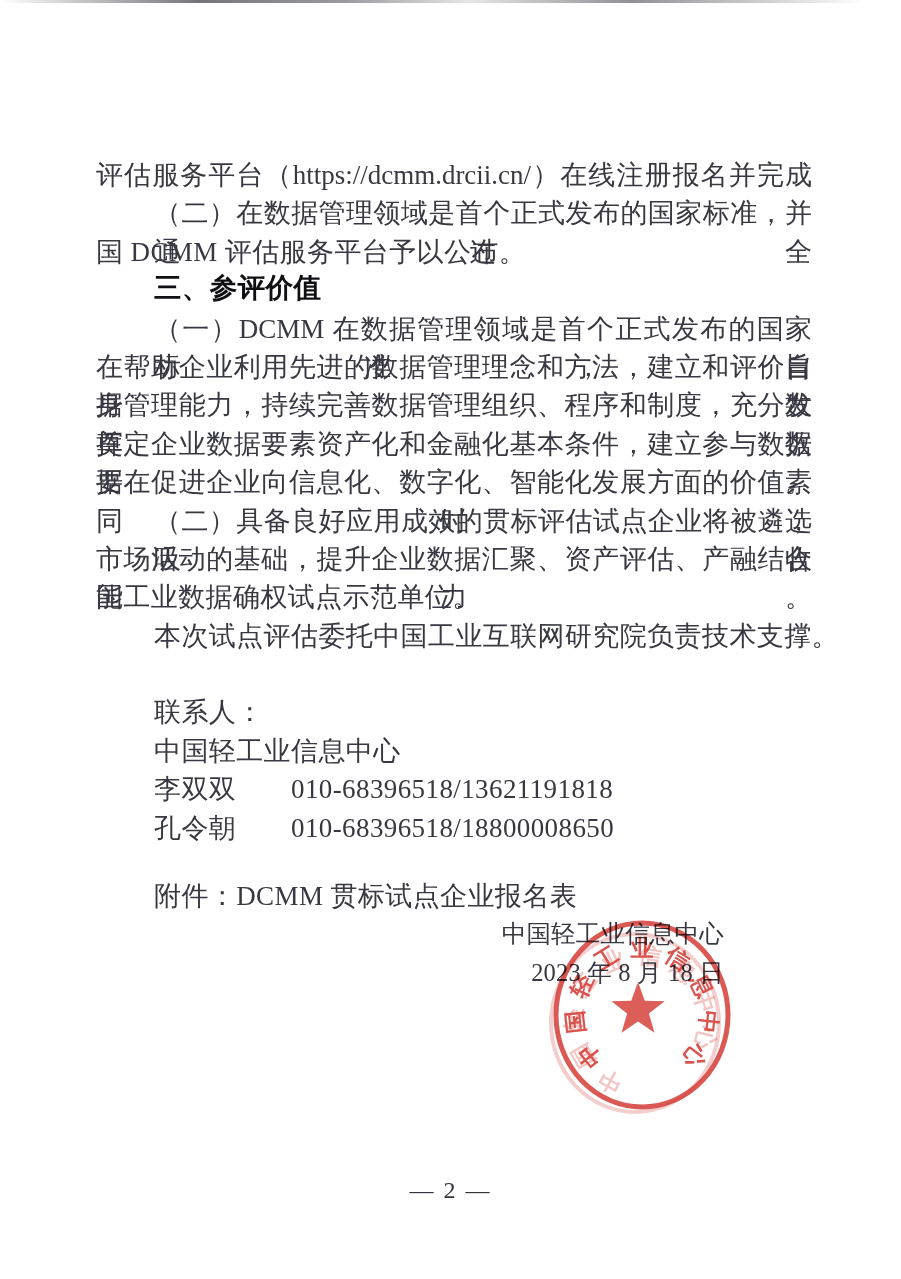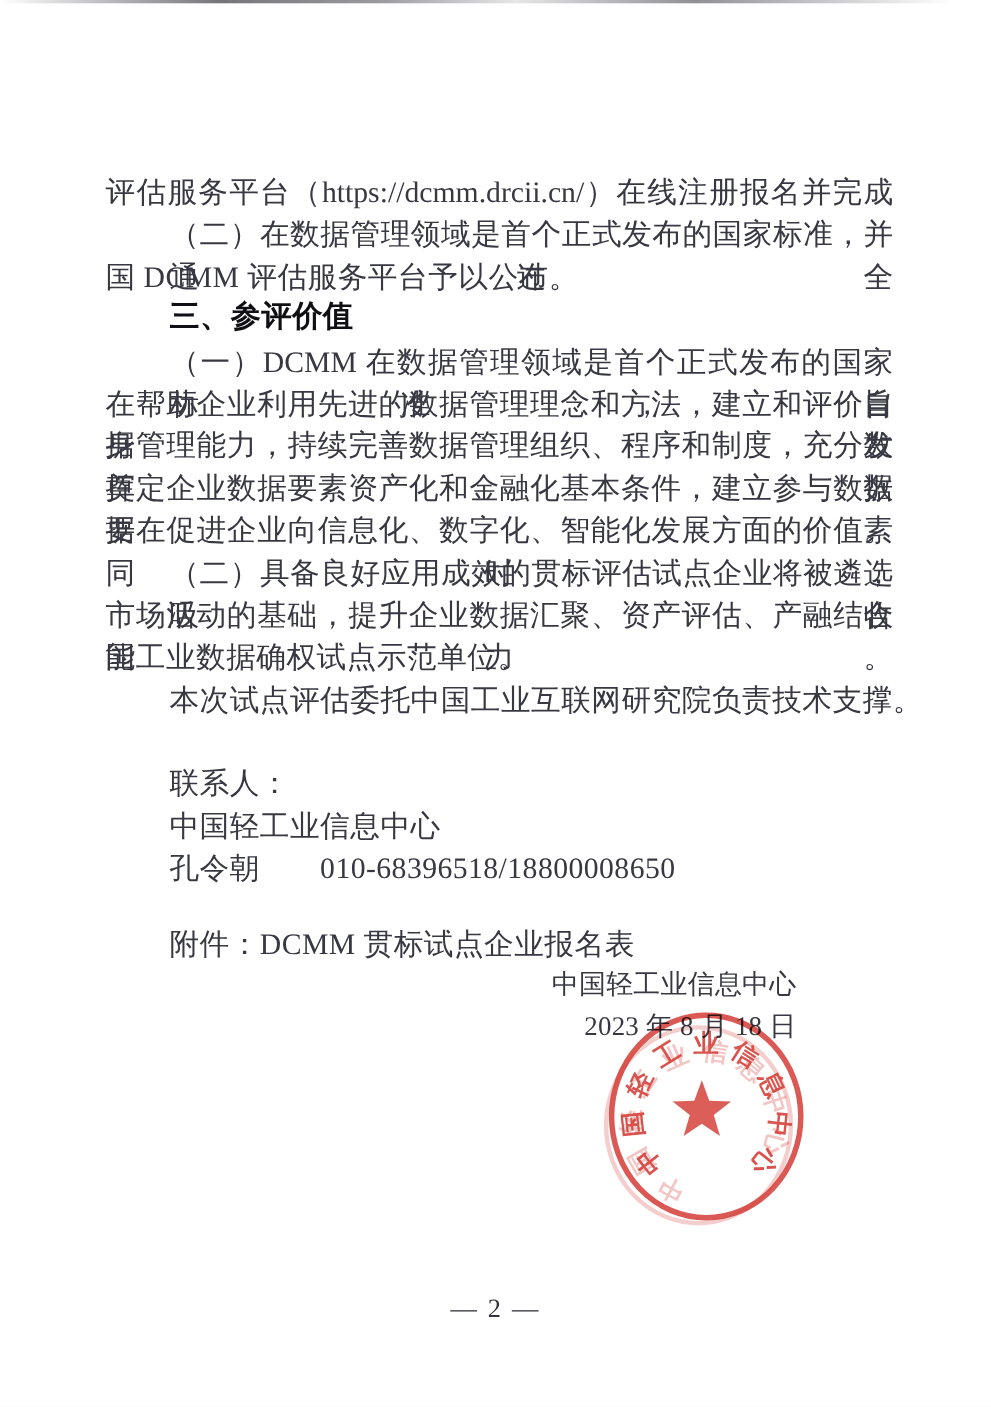--- a/index.html
+++ b/index.html
@@ -93,20 +93,21 @@
       <div class="line j">据管理能力，持续完善数据管理组织、程序和制度，充分发挥数</div>
       <div class="line j">奠定企业数据要素资产化和金融化基本条件，建立参与数据要素</div>
       <div class="line j">据在促进企业向信息化、数字化、智能化发展方面的价值。同时，</div>
       <div class="line ind j">（二）具备良好应用成效的贯标评估试点企业将被遴选吸收</div>
       <div class="line j">市场活动的基础，提升企业数据汇聚、资产评估、产融结合能力。</div>
       <div class="line">国工业数据确权试点示范单位。</div>
       <div class="line ind">本次试点评估委托中国工业互联网研究院负责技术支撑。</div>
       <div class="line blank"></div>
       <div class="line ind">联系人：</div>
       <div class="line ind">中国轻工业信息中心</div>
+      <div class="line ind">李双双　　010-68396518/13621191818</div>
       <div class="line ind">孔令朝　　010-68396518/18800008650</div>
       <div class="line blank short"></div>
       <div class="line ind">附件：DCMM 贯标试点企业报名表</div>
       <div class="line sig">中国轻工业信息中心</div>
       <div class="line sig">2023 年 8 月 18 日</div>
     </div>
 
   <div class="seal"><svg viewBox="0 0 190 200" width="190" height="200">
         <ellipse cx="86" cy="106" rx="84" ry="89" fill="none" stroke="#d5423c" stroke-width="4" opacity="0.26"></ellipse>
         <ellipse cx="93" cy="98" rx="86" ry="92" fill="none" stroke="#d5423c" stroke-width="5" opacity="0.88"></ellipse>

